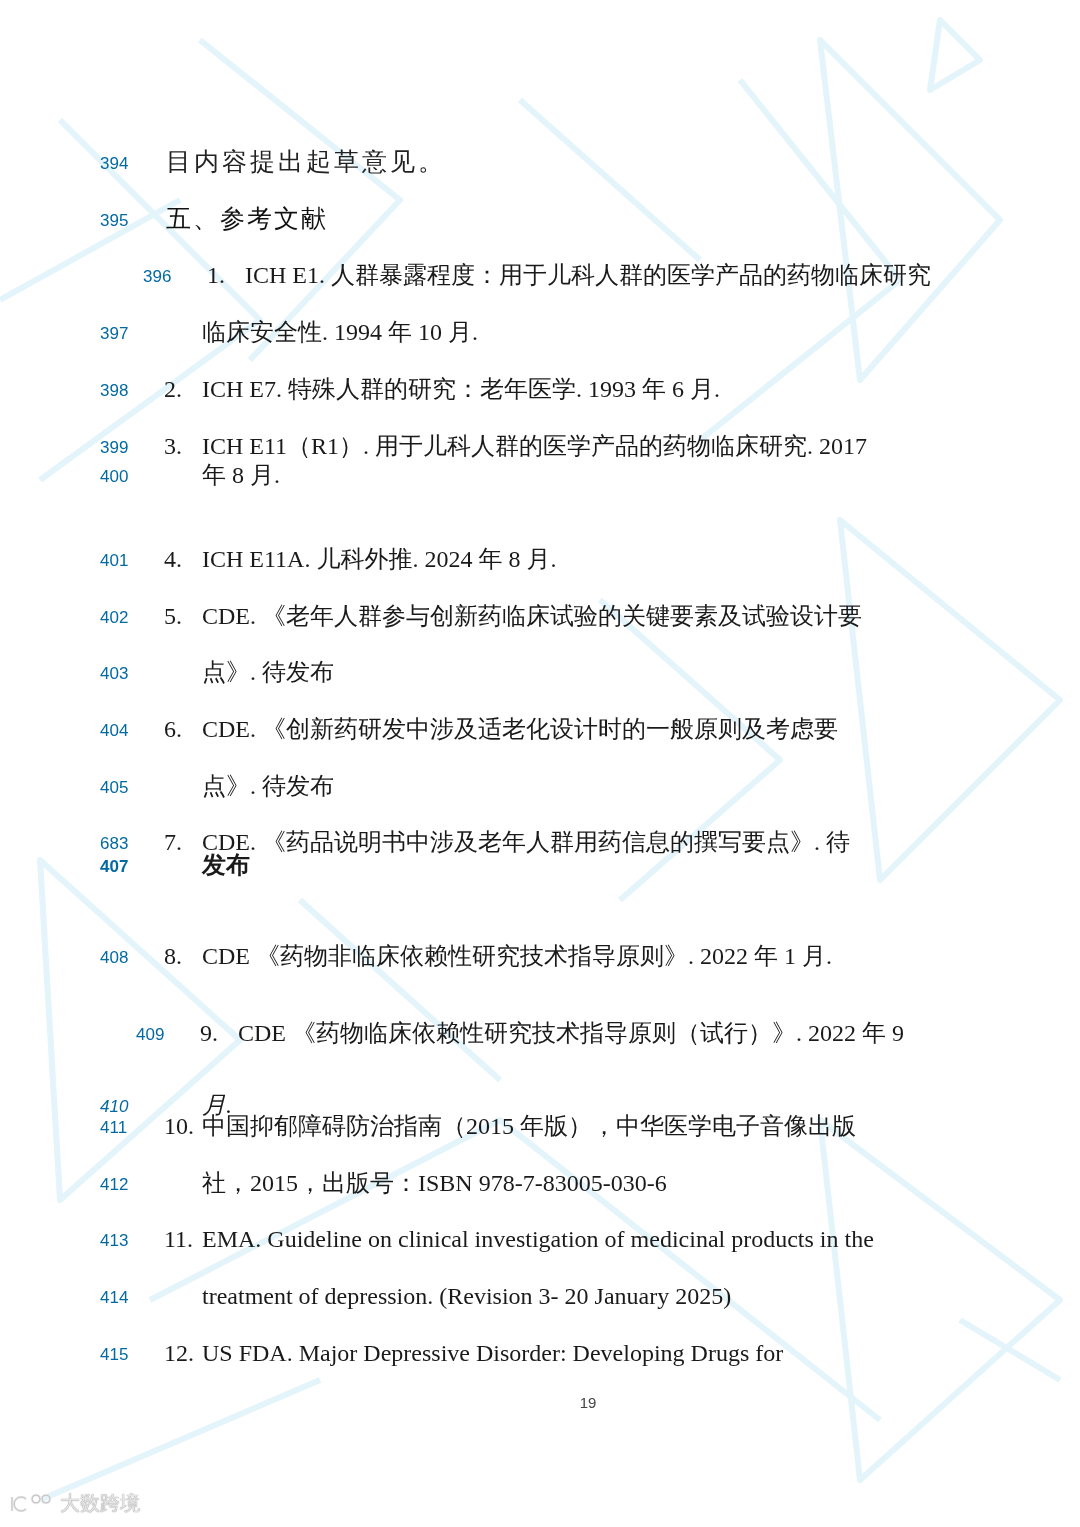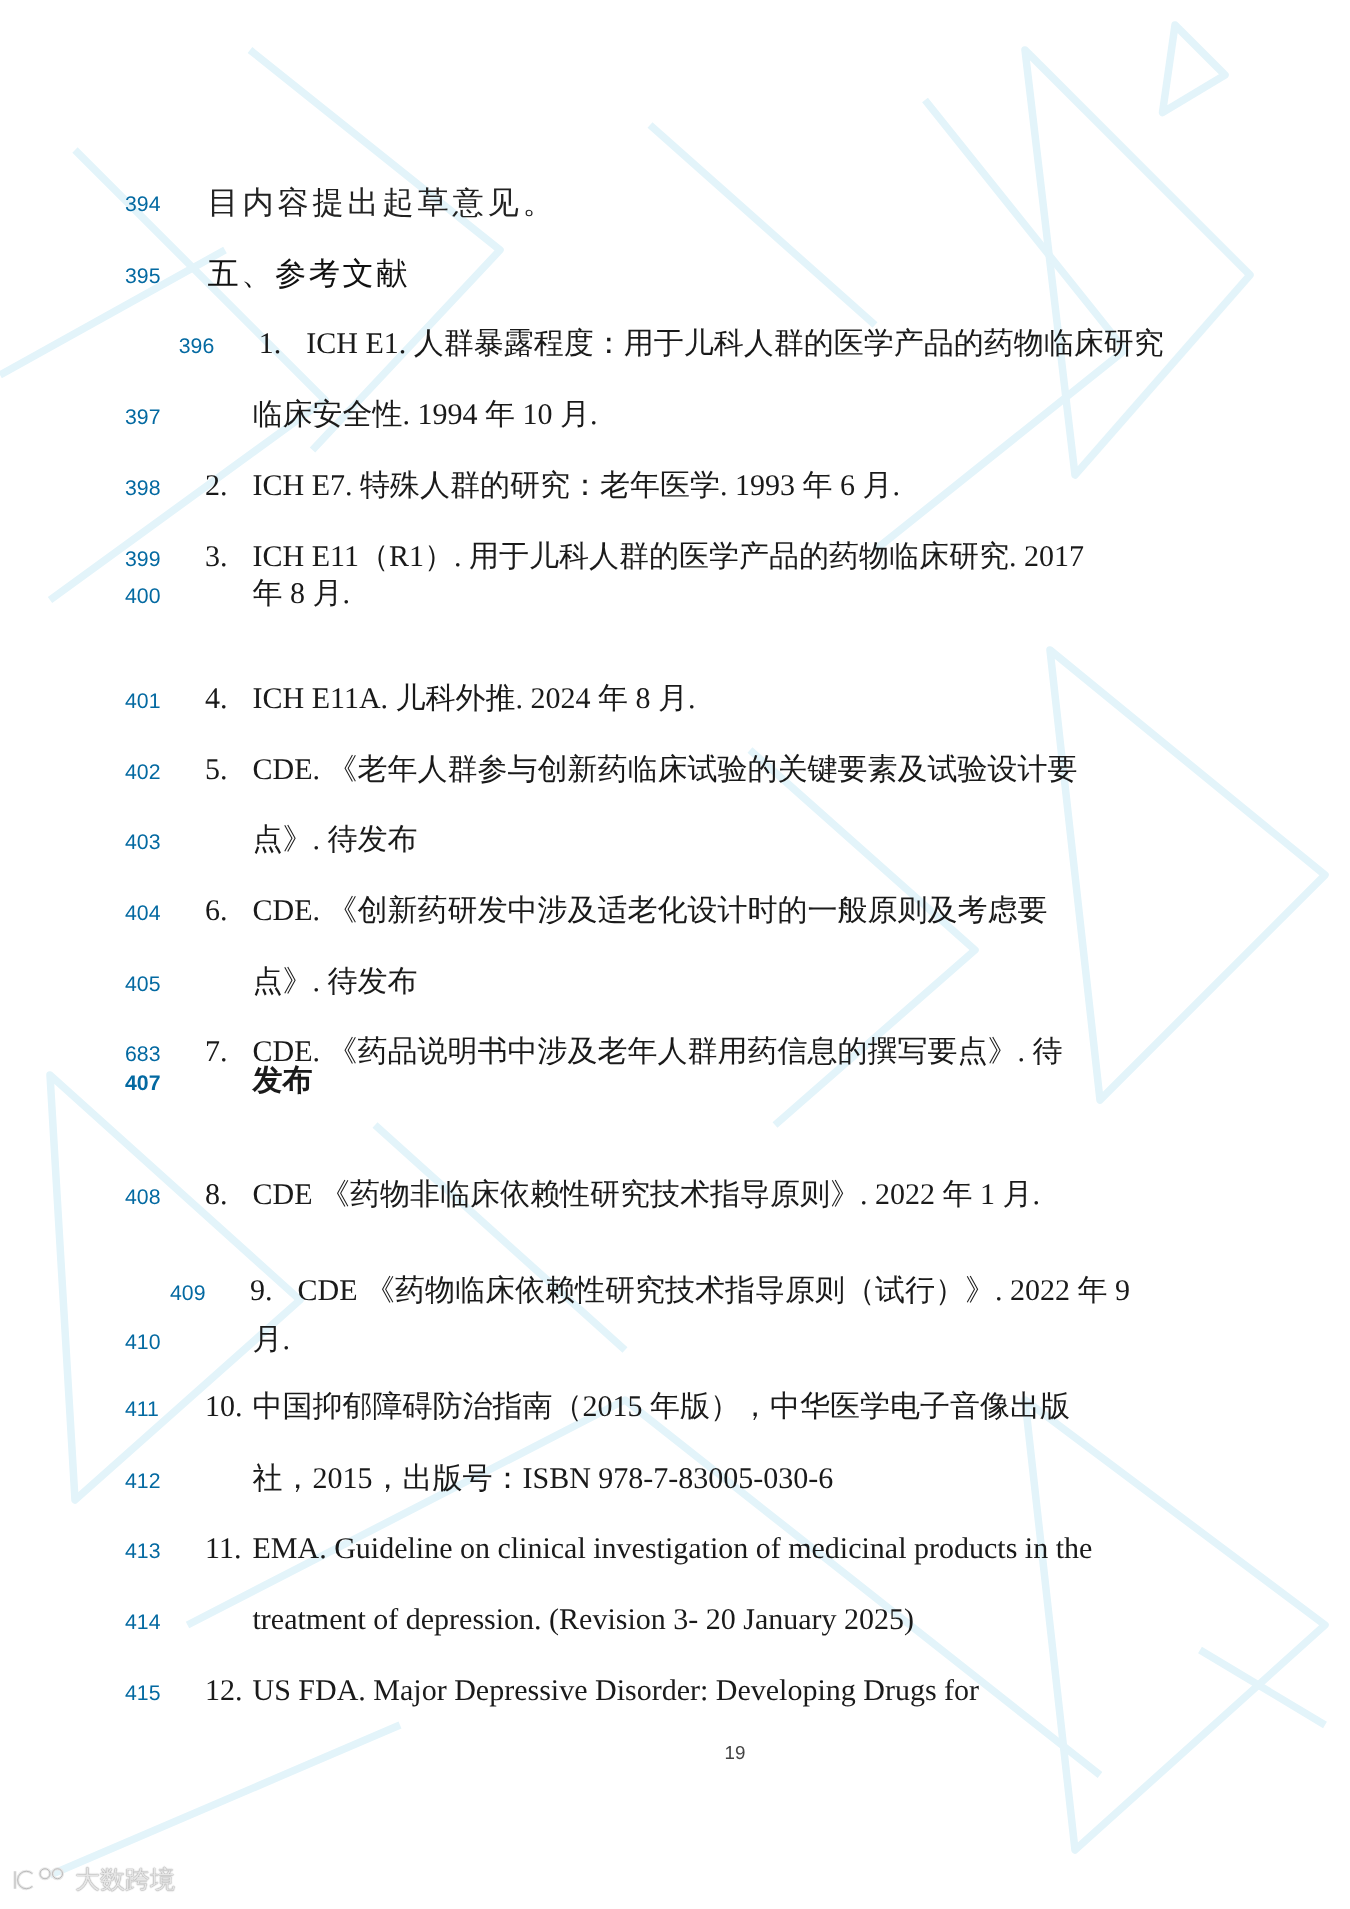--- a/index.html
+++ b/index.html
@@ -177,21 +177,21 @@
       <span class="txt cont">发布</span>
     </div>
     <div class="line" style="top: 935.8px;">
       <span class="ln">408</span>
       <span class="txt ref"><span class="num">8.</span><span>CDE 《药物非临床依赖性研究技术指导原则》. 2022 年 1 月.</span></span>
     </div>
     <div class="line" style="top: 1013px; margin-left: 36px;">
       <span class="ln">409</span>
       <span class="txt ref"><span class="num">9.</span><span>CDE 《药物临床依赖性研究技术指导原则（试行）》. 2022 年 9</span></span>
     </div>
-    <div class="line" style="top: 1052px;">
+    <div class="line" style="top: 1085px; font-style: italic;">
       <span class="ln">410</span>
       <span class="txt cont">月.</span>
     </div>
     <div class="line" style="top: 1105.9px;">
       <span class="ln">411</span>
       <span class="txt ref"><span class="num">10.</span><span>中国抑郁障碍防治指南（2015 年版），中华医学电子音像出版</span></span>
     </div>
     <div class="line" style="top: 1162.6px;">
       <span class="ln">412</span>
       <span class="txt cont">社，2015，出版号：ISBN 978-7-83005-030-6</span>

